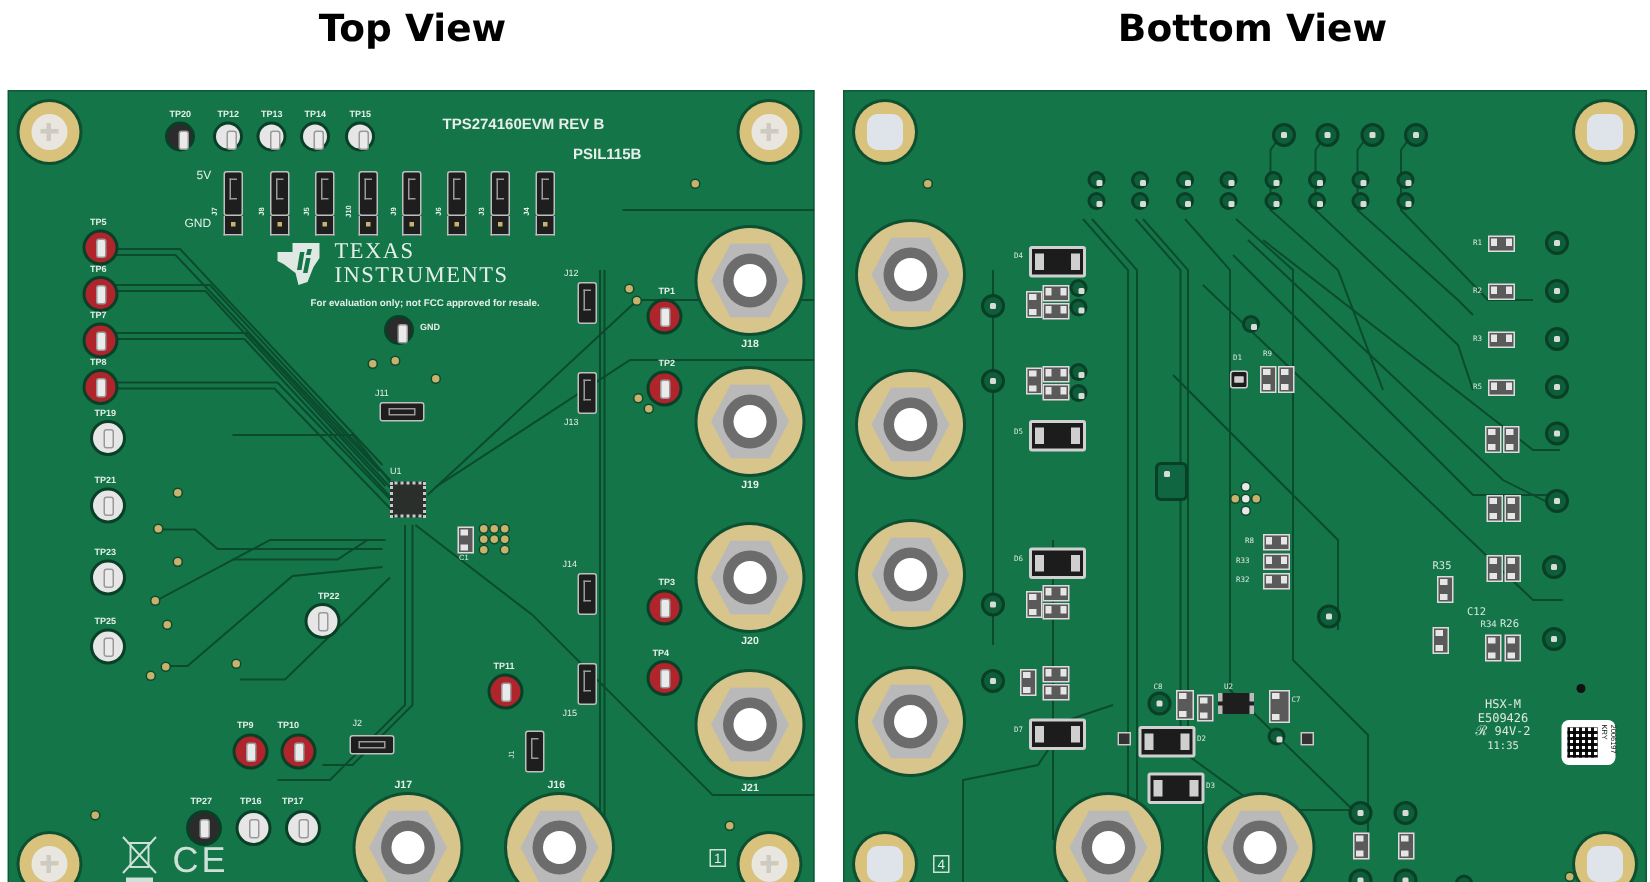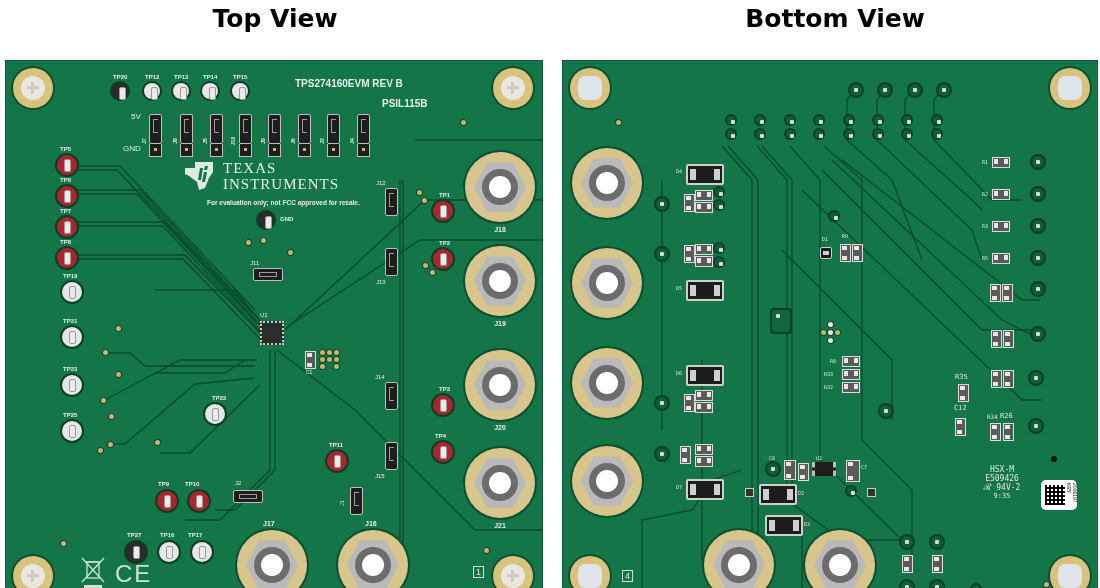--- a/index.html
+++ b/index.html
@@ -374,21 +374,21 @@
   <div class="pad" style="left:470px;top:223px;"></div>
   <div class="res v" style="left:429px;top:270px;"></div>
   <div class="res v" style="left:441px;top:270px;"></div>
   <div class="pad" style="left:470px;top:268px;"></div>
   <div class="res v" style="left:429px;top:310px;"></div>
   <div class="res v" style="left:441px;top:310px;"></div>
   <div class="pad" style="left:468px;top:312px;"></div>
 
   <div class="silk-mono" style="left:393px;top:313px;font-size:7px;">R35</div>
   <div class="res v" style="left:396px;top:324px;"></div>
-  <div class="silk-mono" style="left:392px;top:344px;font-size:7px;">C12</div>
+  <div class="silk-mono" style="left:416px;top:344px;font-size:7px;">C12</div>
   <div class="res v" style="left:393px;top:358px;"></div>
   <div class="silk-mono" style="left:425px;top:353px;font-size:6px;">R34</div>
   <div class="silk-mono" style="left:438px;top:352px;font-size:7px;">R26</div>
   <div class="res v" style="left:428px;top:363px;"></div>
   <div class="res v" style="left:441px;top:363px;"></div>
   <div class="pad" style="left:468px;top:360px;"></div>
 
   <div class="silk-mono" style="left:268px;top:298px;font-size:5px;">R8</div>
   <div class="res" style="left:280px;top:296px;"></div>
   <div class="silk-mono" style="left:262px;top:311px;font-size:5px;">R33</div>
@@ -497,21 +497,21 @@
       <div class="ring"></div>
       <div class="hole"></div>
     </div>
 
   <div class="silk" style="left:60px;top:510px;font-size:9px;font-weight:normal;border:1px solid #cfe0d8;padding:0 2px;">4</div>
 
   <div class="cert" style="left:410px;top:405px;width:60px;">
     <div>HSX-M</div>
     <div>E509426</div>
     <div><span style="font-size:9px;">ℛ</span> <span>94V-2</span></div>
-    <div style="font-size:7px;">9:35</div>
+    <div style="font-size:7px;">11:35</div>
   </div>
   <div class="via" style="left:489px;top:396px;background:#111;box-shadow:none;width:6px;height:6px;"></div>
   <div class="datamatrix" style="left:479px;top:420px;">
     <div class="code"></div>
     <div class="txt">2006197 KRY</div>
   </div>
   <div class="via" style="left:482px;top:522px;"></div>
   <div class="pad" style="left:410px;top:525px;width:8px;height:8px;"></div>
 </div>
 

